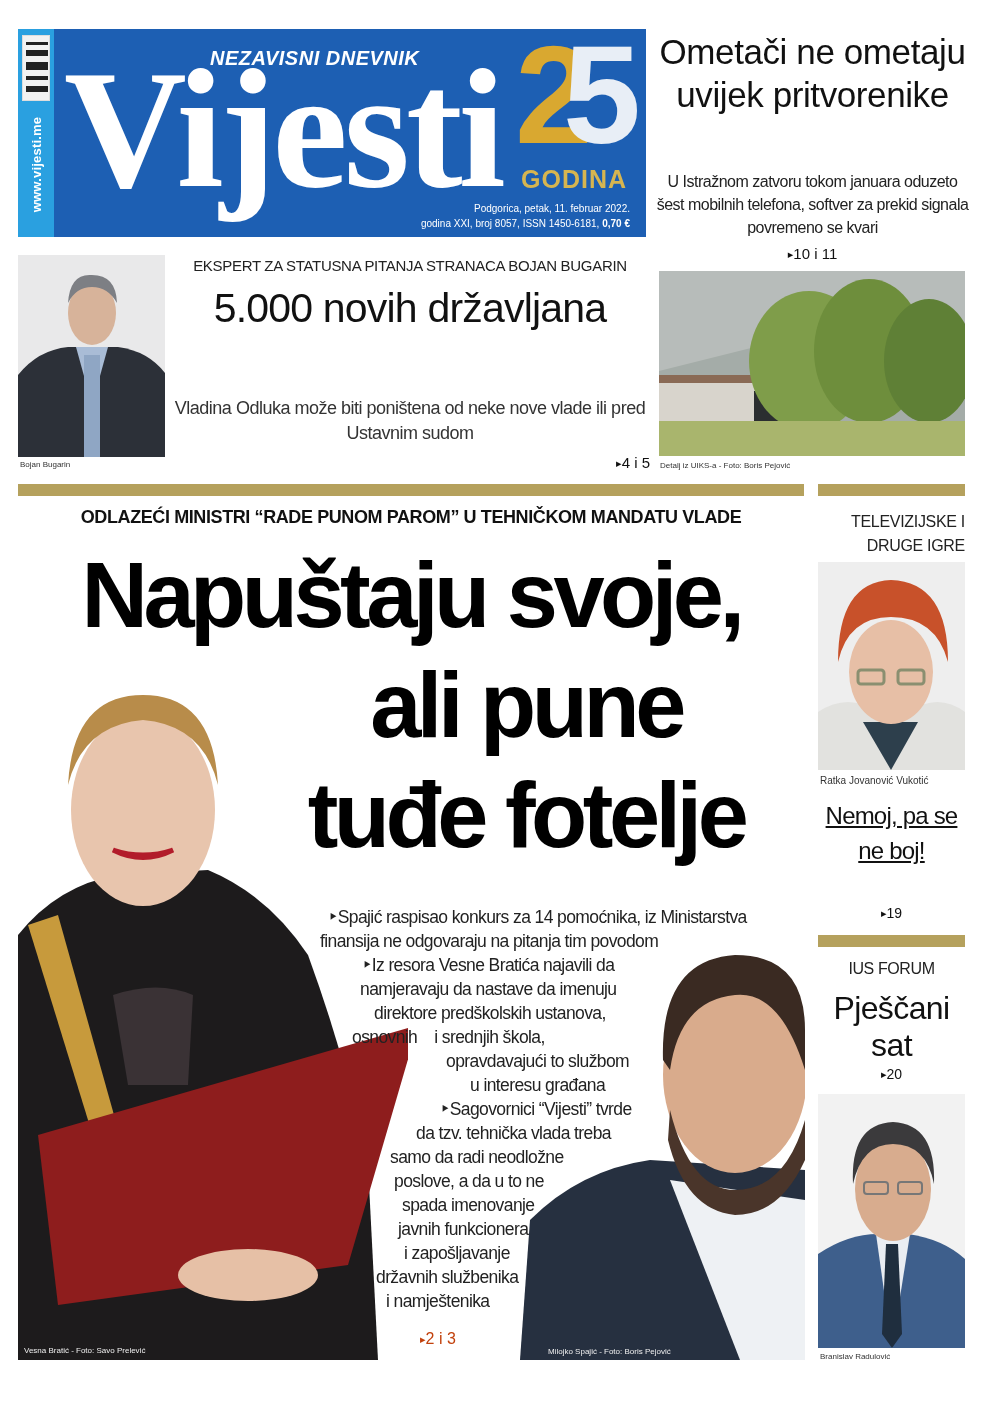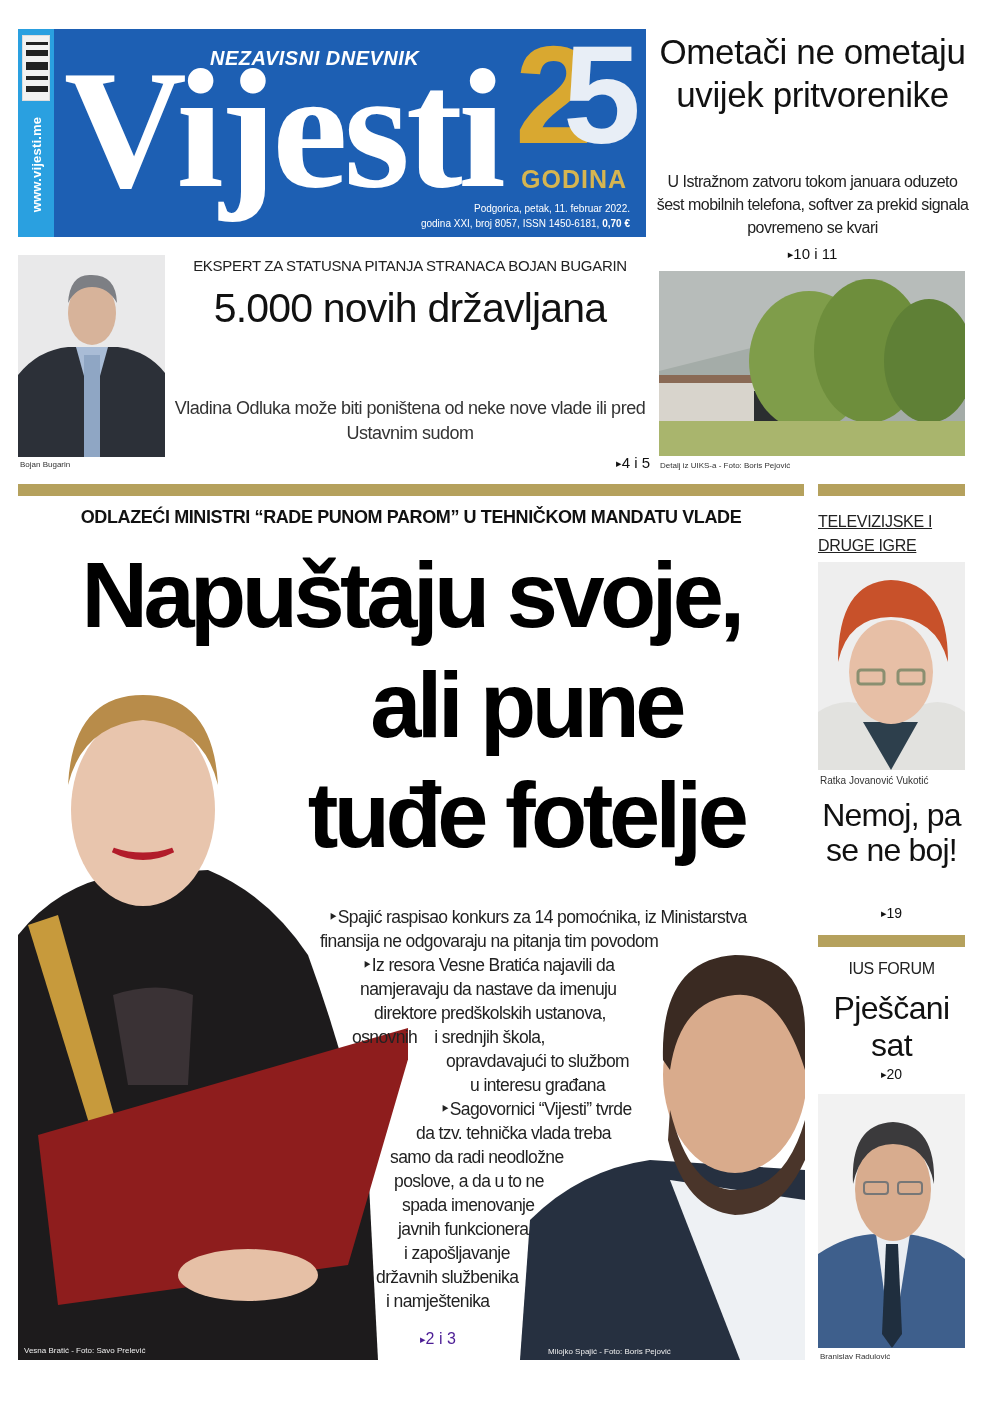--- a/index.html
+++ b/index.html
@@ -44,32 +44,32 @@
 
   
   .gold { background: #b5a15d; height: 12px; }
 
   
   .main-kicker { left: 18px; top: 507px; width: 786px; text-align: center; font-size: 18px; font-weight: bold; color: #111; letter-spacing: -0.4px; }
   .main-title { left: 18px; top: 540px; width: 786px; text-align: center; font-size: 92px; line-height: 110px; font-weight: bold; color: #000; letter-spacing: -4.5px; }
   .main-title .l2, .main-title .l3 { display:block; padding-left: 230px; }
   .main-bullets { left: 320px; top: 905px; width: 480px; font-size: 17.5px; line-height: 24px; color: #222; letter-spacing: -0.6px; }
   .main-bullets .ln { position: absolute; white-space: nowrap; }
-  .main-ref { left: 420px; top: 1330px; font-size: 16px; color: #4c1d95; }
+  .main-ref { left: 420px; top: 1330px; font-size: 16px; color: #c2410c; }
 
   .bratic-photo { left: 18px; top: 665px; width: 390px; height: 695px; overflow: hidden; }
   .bratic-caption { left: 24px; top: 1346px; font-size: 8px; color: #eee; }
   .spajic-photo { left: 520px; top: 940px; width: 285px; height: 420px; overflow: hidden; }
   .spajic-caption { left: 548px; top: 1347px; font-size: 8px; color: #eee; }
 
   
-  .rc-kicker1 { left: 818px; top: 510px; width: 147px; text-align: left; font-size: 16px; line-height: 24px; color: #222; letter-spacing: -0.3px; text-decoration: underline; }
+  .rc-kicker1 { left: 818px; top: 510px; width: 147px; text-align: right; font-size: 16px; line-height: 24px; color: #222; letter-spacing: -0.3px; }
   .rc-photo1 { left: 818px; top: 562px; width: 147px; height: 208px; background: #ececec; overflow: hidden; }
   .rc-caption1 { left: 820px; top: 775px; font-size: 10px; color: #333; }
-  .rc-title1 { left: 818px; top: 798px; width: 147px; text-align: center; font-size: 32px; line-height: 35px; color: #111; letter-spacing: -0.8px; }
+  .rc-title1 { left: 818px; top: 798px; width: 147px; text-align: center; font-size: 24px; line-height: 35px; color: #111; letter-spacing: -0.8px; text-decoration: underline; }
   .rc-ref1 { left: 818px; top: 905px; width: 147px; text-align: center; font-size: 14px; color: #111; }
   .rc-kicker2 { left: 818px; top: 960px; width: 147px; text-align: center; font-size: 16px; color: #222; letter-spacing: -0.4px; }
   .rc-title2 { left: 818px; top: 990px; width: 147px; text-align: center; font-size: 32px; line-height: 37px; color: #111; letter-spacing: -0.6px; }
   .rc-ref2 { left: 818px; top: 1066px; width: 147px; text-align: center; font-size: 14px; color: #111; }
   .rc-photo2 { left: 818px; top: 1094px; width: 147px; height: 254px; background: #f0f0f0; overflow: hidden; }
   .rc-caption2 { left: 820px; top: 1352px; font-size: 8px; color: #333; }
 </style>
 </head>
 <body>
 

